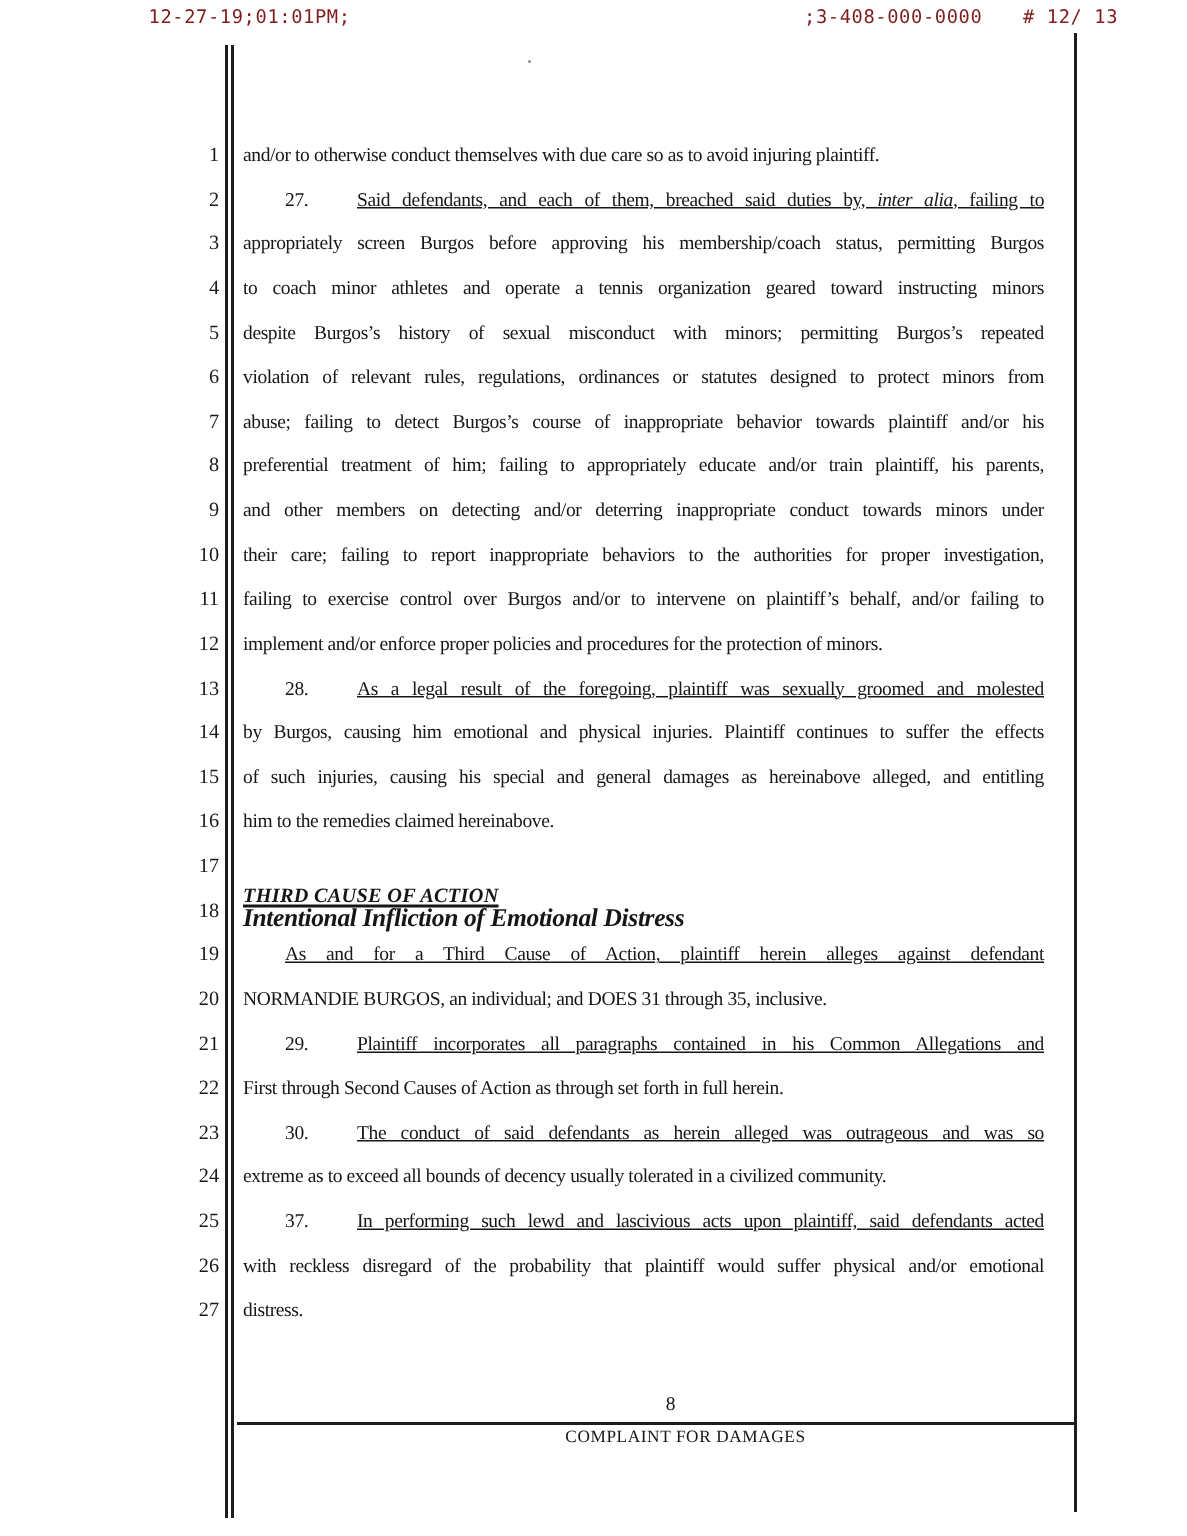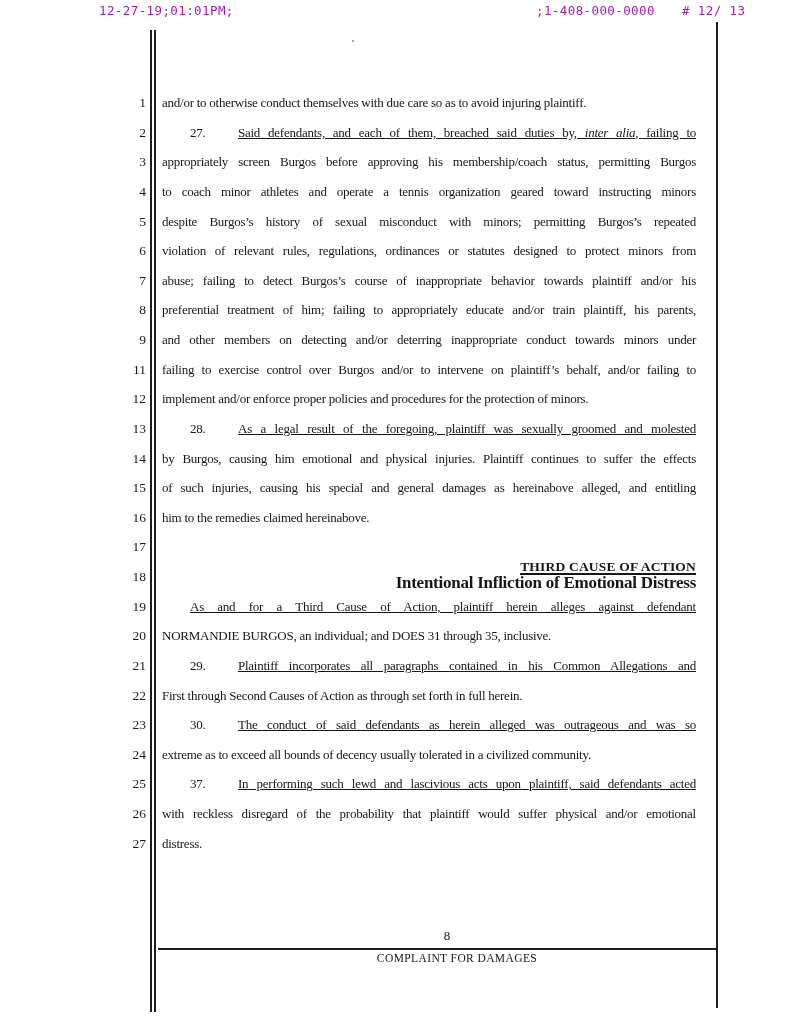--- a/index.html
+++ b/index.html
@@ -3,21 +3,21 @@
 <meta charset="utf-8">
 <style>
   html,body{margin:0;padding:0;background:#ffffff;}
   .page{
     position:relative;width:791px;height:1024px;background:#ffffff;overflow:hidden;
     font-family:"Liberation Serif", serif;color:#161616;
   }
   
   .fax{
     position:absolute;top:3px;height:16px;
-    font-family:"DejaVu Sans Mono", monospace;font-size:12.5px;color:#a21caf;
+    font-family:"DejaVu Sans Mono", monospace;font-size:12.5px;color:#7f1d1d;
     letter-spacing:0.4px;white-space:pre;
   }
   .fax-left{left:99px;}
   .fax-mid{left:536px;}
   .fax-right{left:682px;}
   
   .vrule{position:absolute;background:#1d1d1d;width:2px;}
   .rule-left-a{left:150px;top:30px;height:982px;}
   .rule-left-b{left:154px;top:30px;height:982px;}
   .rule-right{left:716px;top:22px;height:986px;}
@@ -29,40 +29,40 @@
   }
   .ltxt{
     flex:1;margin-left:16px;padding-right:20px;font-size:13px;line-height:29.64px;
     letter-spacing:-0.25px;overflow:hidden;
   }
   .ltxt.just{text-align:justify;text-align-last:justify;}
   .ltxt.ind{text-indent:28px;text-decoration:underline;}
   .paranum{display:inline-block;width:48px;text-indent:0;}
   
   .ltxt.headcell{line-height:15.5px;overflow:visible;}
-  .headwrap{margin-top:-3px;text-align:right;}
+  .headwrap{margin-top:-3px;text-align:left;font-style:italic;}
   .headtitle{
     font-weight:bold;font-size:13.5px;letter-spacing:0.2px;
     text-decoration:underline;text-decoration-thickness:1.5px;text-underline-offset:2px;
   }
   .headsub{font-weight:bold;font-size:17px;}
   
   .page-num{position:absolute;left:170px;top:928px;width:554px;text-align:center;font-size:13px;}
   .footer-line{position:absolute;left:158px;top:948px;width:559px;height:2px;background:#1d1d1d;}
   .footer-title{position:absolute;left:180px;top:952px;width:554px;text-align:center;font-size:11.5px;letter-spacing:0.4px;}
   
   .noise-dot{position:absolute;left:352px;top:40px;width:2px;height:2px;background:#8d8d8d;border-radius:50%;}
 </style>
 </head>
 <body>
 
 <div class="page">
 
   <div class="fax fax-left">12-27-19;01:01PM;</div>
-  <div class="fax fax-mid">;1-408-000-0000</div>
+  <div class="fax fax-mid">;3-408-000-0000</div>
   <div class="fax fax-right"># 12/ 13</div>
 
   <div class="vrule rule-left-a"></div>
   <div class="vrule rule-left-b"></div>
   <div class="vrule rule-right"></div>
 
   <div class="noise-dot"></div>
 
   <div class="rows">
       <div class="prow">
@@ -93,20 +93,24 @@
         <div class="lnum">7</div>
         <div class="ltxt just"><span>abuse; failing to detect Burgos’s course of inappropriate behavior towards plaintiff and/or his</span></div>
       </div>
       <div class="prow">
         <div class="lnum">8</div>
         <div class="ltxt just"><span>preferential treatment of him; failing to appropriately educate and/or train plaintiff, his parents,</span></div>
       </div>
       <div class="prow">
         <div class="lnum">9</div>
         <div class="ltxt just"><span>and other members on detecting and/or deterring inappropriate conduct towards minors under</span></div>
+      </div>
+      <div class="prow">
+        <div class="lnum">10</div>
+        <div class="ltxt just"><span>their care; failing to report inappropriate behaviors to the authorities for proper investigation,</span></div>
       </div>
       <div class="prow">
         <div class="lnum">11</div>
         <div class="ltxt just"><span>failing to exercise control over Burgos and/or to intervene on plaintiff’s behalf, and/or failing to</span></div>
       </div>
       <div class="prow">
         <div class="lnum">12</div>
         <div class="ltxt"><span>implement and/or enforce proper policies and procedures for the protection of minors.</span></div>
       </div>
       <div class="prow">

